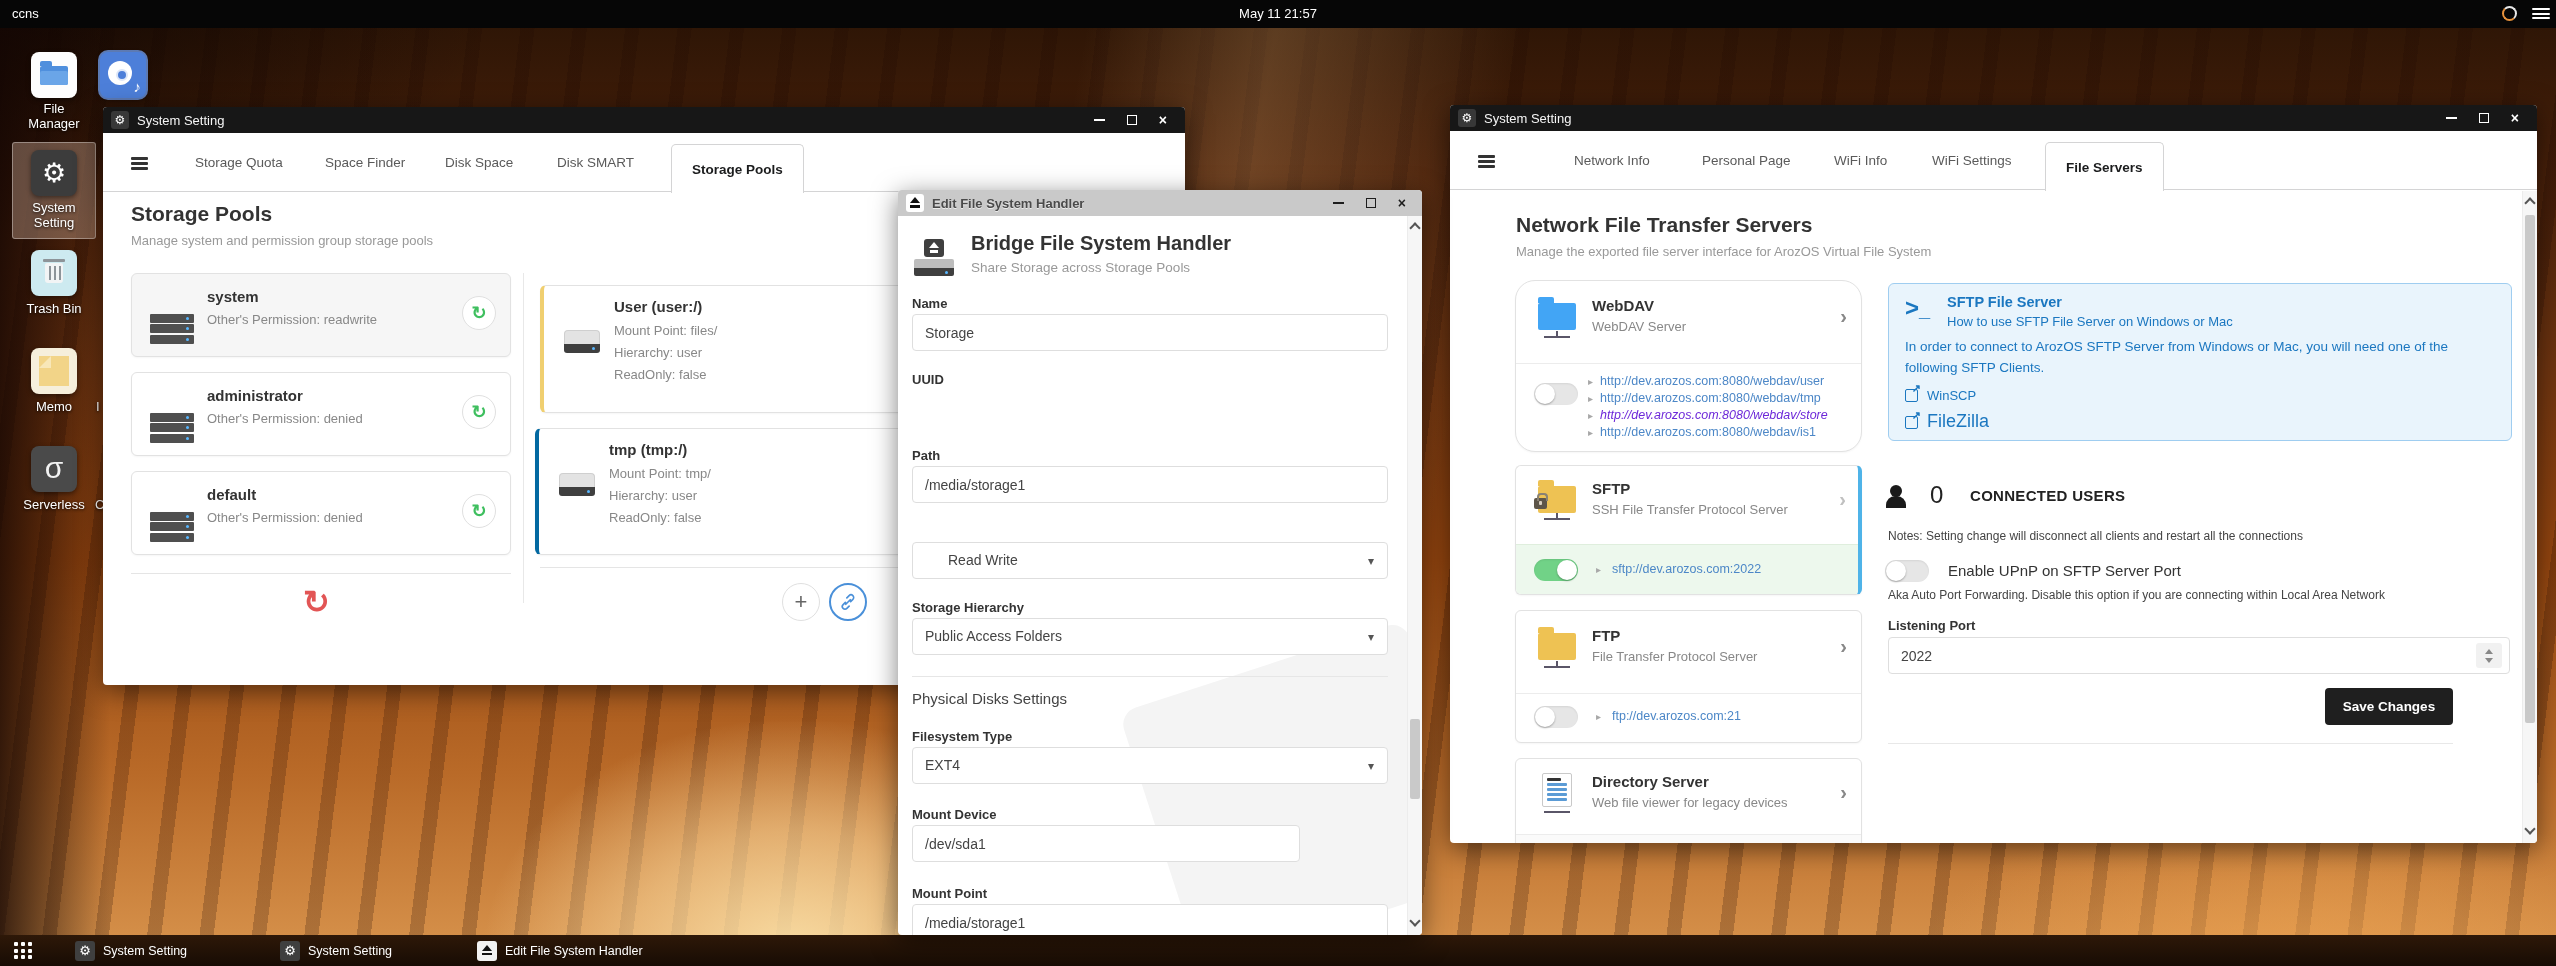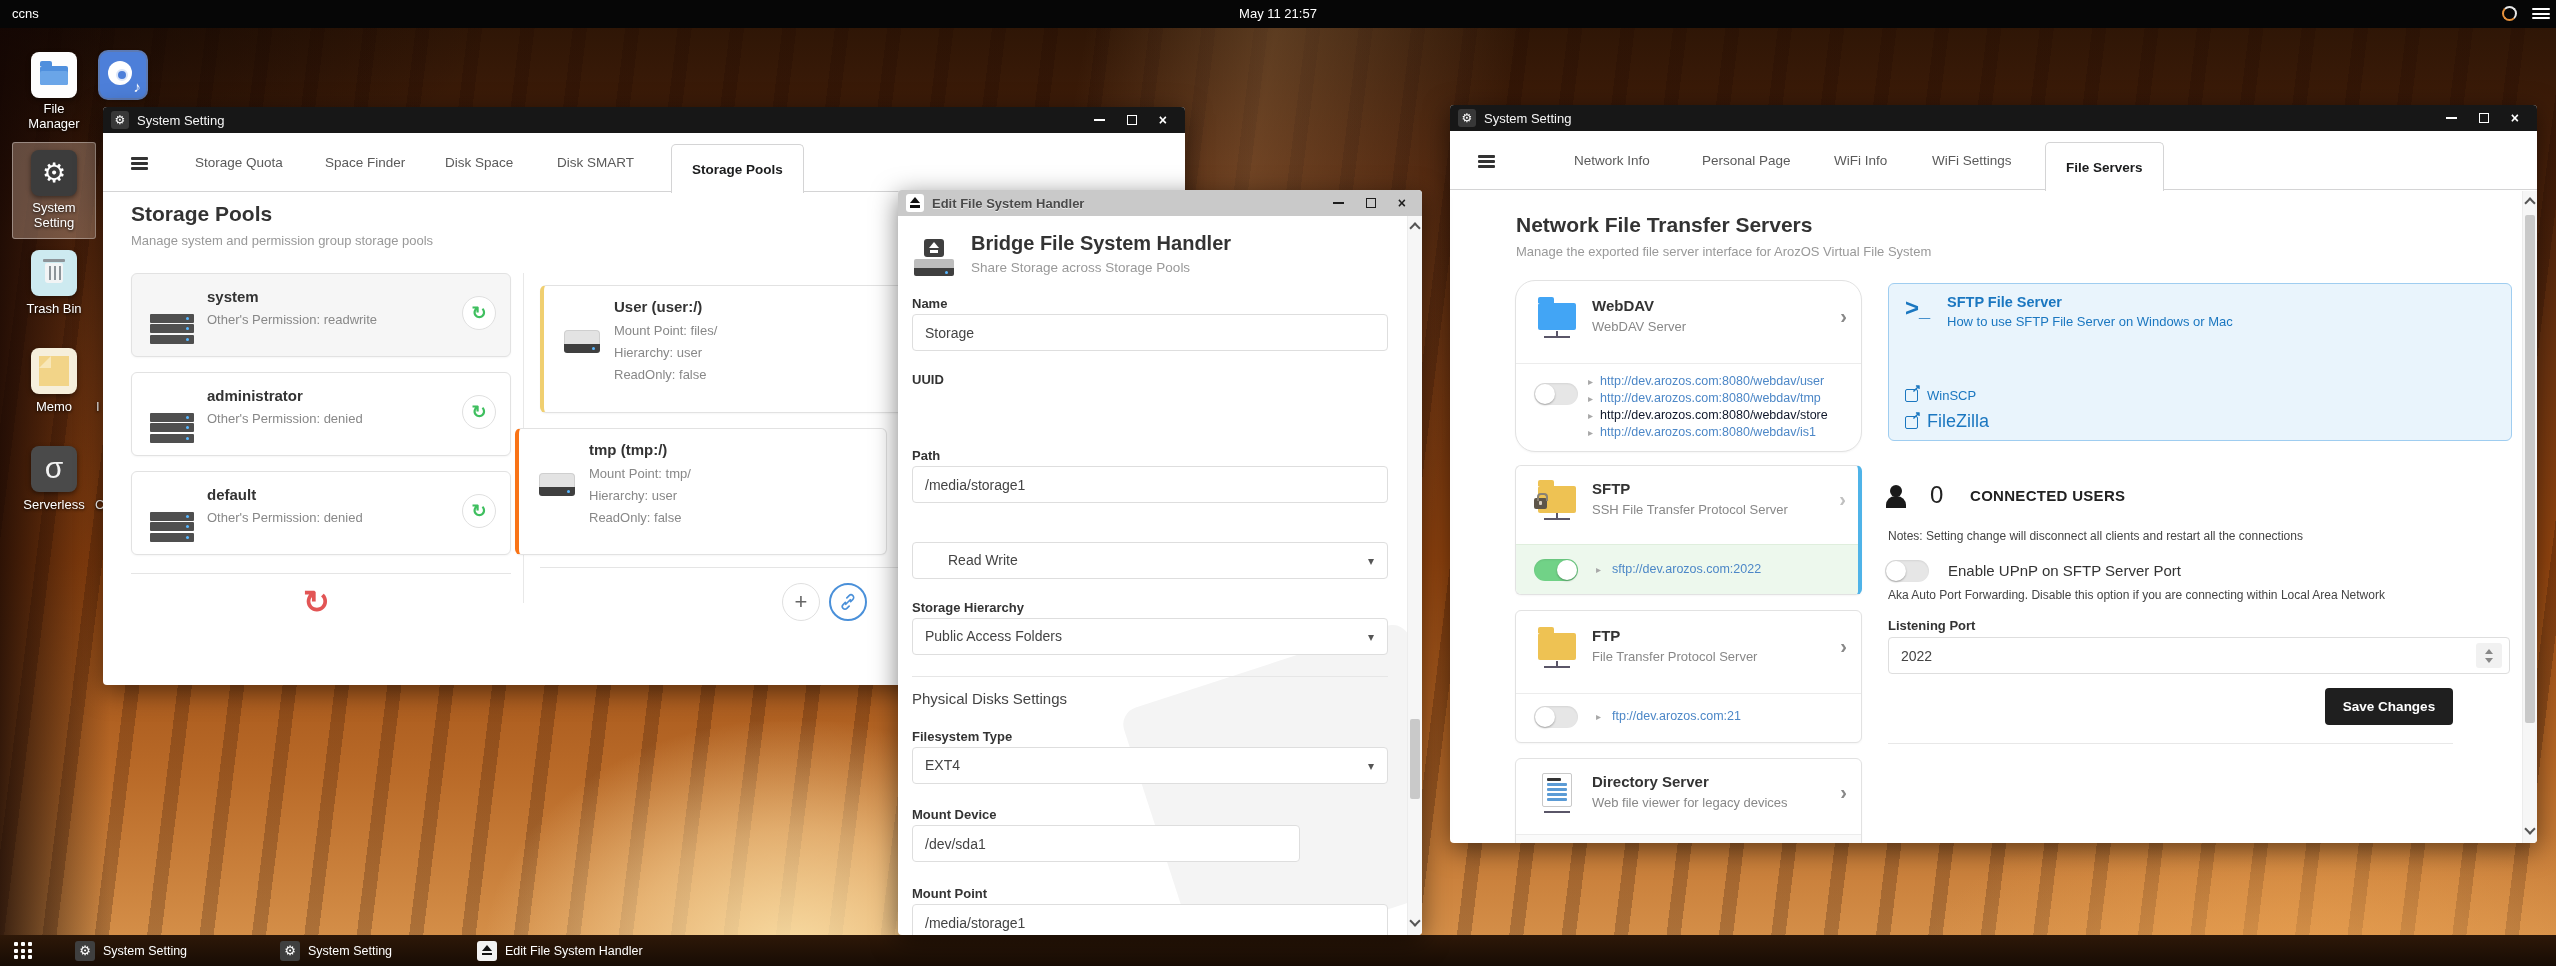--- a/index.html
+++ b/index.html
@@ -242,21 +242,21 @@
     <div class="card" style="left:437px;top:178px;width:372px;height:128px;border-left:4px solid #f0cf70;">
       <span class="disk" style="left:20px;top:44px;">
           <span class="dtop" style="display:block;"></span>
           <span class="dbot" style="display:block;"></span>
         </span>
       <div class="abs" style="left:70px;top:12px;font-size:15px;font-weight:bold;color:#333;">User (user:/)</div>
       <div class="abs" style="left:70px;top:37px;font-size:13px;color:#888;">Mount Point: files/</div>
       <div class="abs" style="left:70px;top:59px;font-size:13px;color:#888;">Hierarchy: user</div>
       <div class="abs" style="left:70px;top:81px;font-size:13px;color:#888;">ReadOnly: false</div>
     </div>
-    <div class="card" style="left:412px;top:321px;width:372px;height:127px;border-left:4px solid #f97316;">
+    <div class="card" style="left:432px;top:321px;width:372px;height:127px;border-left:4px solid #0369a1;">
       <span class="disk" style="left:20px;top:44px;">
           <span class="dtop" style="display:block;"></span>
           <span class="dbot" style="display:block;"></span>
         </span>
       <div class="abs" style="left:70px;top:12px;font-size:15px;font-weight:bold;color:#333;">tmp (tmp:/)</div>
       <div class="abs" style="left:70px;top:37px;font-size:13px;color:#888;">Mount Point: tmp/</div>
       <div class="abs" style="left:70px;top:59px;font-size:13px;color:#888;">Hierarchy: user</div>
       <div class="abs" style="left:70px;top:81px;font-size:13px;color:#888;">ReadOnly: false</div>
     </div>
     <div class="abs" style="left:437px;top:460px;width:360px;border-top:1px solid #e5e5e5;"></div>
@@ -303,21 +303,21 @@
       <div class="abs" style="left:76px;top:16px;font-size:15px;font-weight:bold;color:#333;">WebDAV</div>
       <div class="abs" style="left:76px;top:38px;font-size:13px;color:#888;">WebDAV Server</div>
       <span class="chev" style="right:14px;top:24px;">›</span>
       <div class="abs" style="left:0;top:82px;width:100%;border-top:1px solid #ececec;"></div>
       <span class="toggle toggle-off" style="left:18px;top:102px;">
           <span class="knob"></span>
         </span>
       <div class="abs" style="left:72px;top:92px;line-height:16px;">
         <div class="linkrow"><span class="bullet">▸</span><a style="color:#4c87c7;text-decoration:none;">http://dev.arozos.com:8080/webdav/user</a></div>
         <div class="linkrow"><span class="bullet">▸</span><a style="color:#4c87c7;text-decoration:none;">http://dev.arozos.com:8080/webdav/tmp</a></div>
-        <div class="linkrow"><span class="bullet">▸</span><a style="color:#0f172a;text-decoration:none;">http://dev.arozos.com:8080/webdav/store</a></div>
+        <div class="linkrow"><span class="bullet">▸</span><a style="color:#6d28d9;text-decoration:none;font-style:italic;">http://dev.arozos.com:8080/webdav/store</a></div>
         <div class="linkrow"><span class="bullet">▸</span><a style="color:#4c87c7;text-decoration:none;">http://dev.arozos.com:8080/webdav/is1</a></div>
       </div>
     </div>
 
     <div class="card" style="left:65px;top:360px;width:347px;height:130px;border-right:4px solid #4fb3e8;overflow:hidden;">
       <span class="fold" style="left:22px;top:20px;background:#eec253;"></span>
       <span class="lockbadge" style="left:18px;top:32px;"></span>
       <span class="fold-net" style="left:28px;top:47px;">
           <span class="stem" style="display:block;"></span>
           <span class="bar" style="display:block;"></span>
@@ -365,20 +365,21 @@
       <div class="abs" style="left:76px;top:14px;font-size:15px;font-weight:bold;color:#333;">Directory Server</div>
       <div class="abs" style="left:76px;top:36px;font-size:13px;color:#888;">Web file viewer for legacy devices</div>
       <span class="chev" style="right:14px;top:22px;">›</span>
       <div class="abs" style="left:0;top:75px;width:100%;height:35px;background:#fafafa;border-top:1px solid #ececec;"></div>
     </div>
 
     <div class="abs" style="left:438px;top:178px;width:624px;height:158px;background:#e9f4fc;border:1px solid #9fcdf0;border-radius:6px;">
       <div class="abs" style="left:16px;top:10px;font-size:24px;font-weight:bold;color:#1b77c0;">&gt;<span style="font-size:20px;">_</span></div>
       <div class="abs" style="left:58px;top:10px;font-size:14.5px;font-weight:bold;color:#1b77c0;">SFTP File Server</div>
       <div class="abs" style="left:58px;top:30px;font-size:13px;color:#1b77c0;">How to use SFTP File Server on Windows or Mac</div>
+      <div class="abs" style="left:16px;top:52px;width:580px;font-size:13.5px;line-height:21px;color:#1b77c0;">In order to connect to ArozOS SFTP Server from Windows or Mac, you will need one of the following SFTP Clients.</div>
       <div class="abs" style="left:16px;top:104px;font-size:13px;color:#1b77c0;"><span class="extlink"></span><span>WinSCP</span></div>
       <div class="abs" style="left:16px;top:127px;font-size:18px;color:#1b77c0;"><span class="extlink"></span><span>FileZilla</span></div>
     </div>
 
     <div class="abs" style="left:438px;top:378px;width:624px;height:34px;">
       <span class="abs" style="left:2px;top:2px;width:12px;height:12px;border-radius:50%;background:#1a1a1a;"></span>
       <span class="abs" style="left:-2px;top:13px;width:20px;height:12px;border-radius:9px 9px 0 0;background:#1a1a1a;"></span>
       <span class="abs" style="left:42px;top:-2px;font-size:24px;color:#222;">0</span>
       <span class="abs" style="left:82px;top:4px;font-size:15px;font-weight:bold;color:#222;letter-spacing:.3px;">CONNECTED USERS</span>
     </div>

